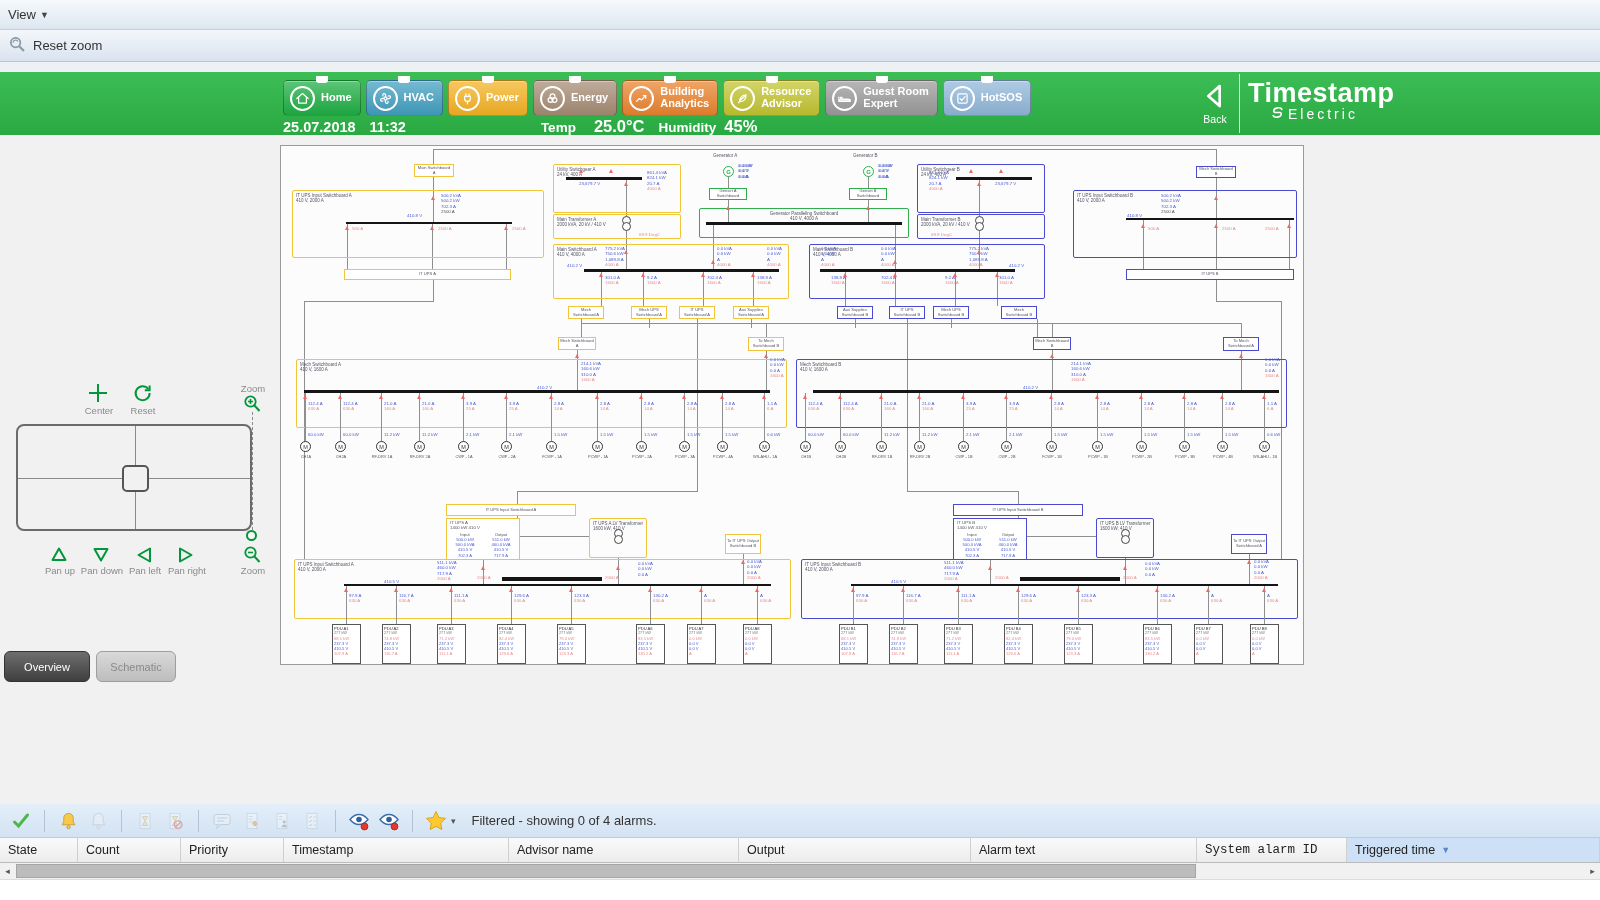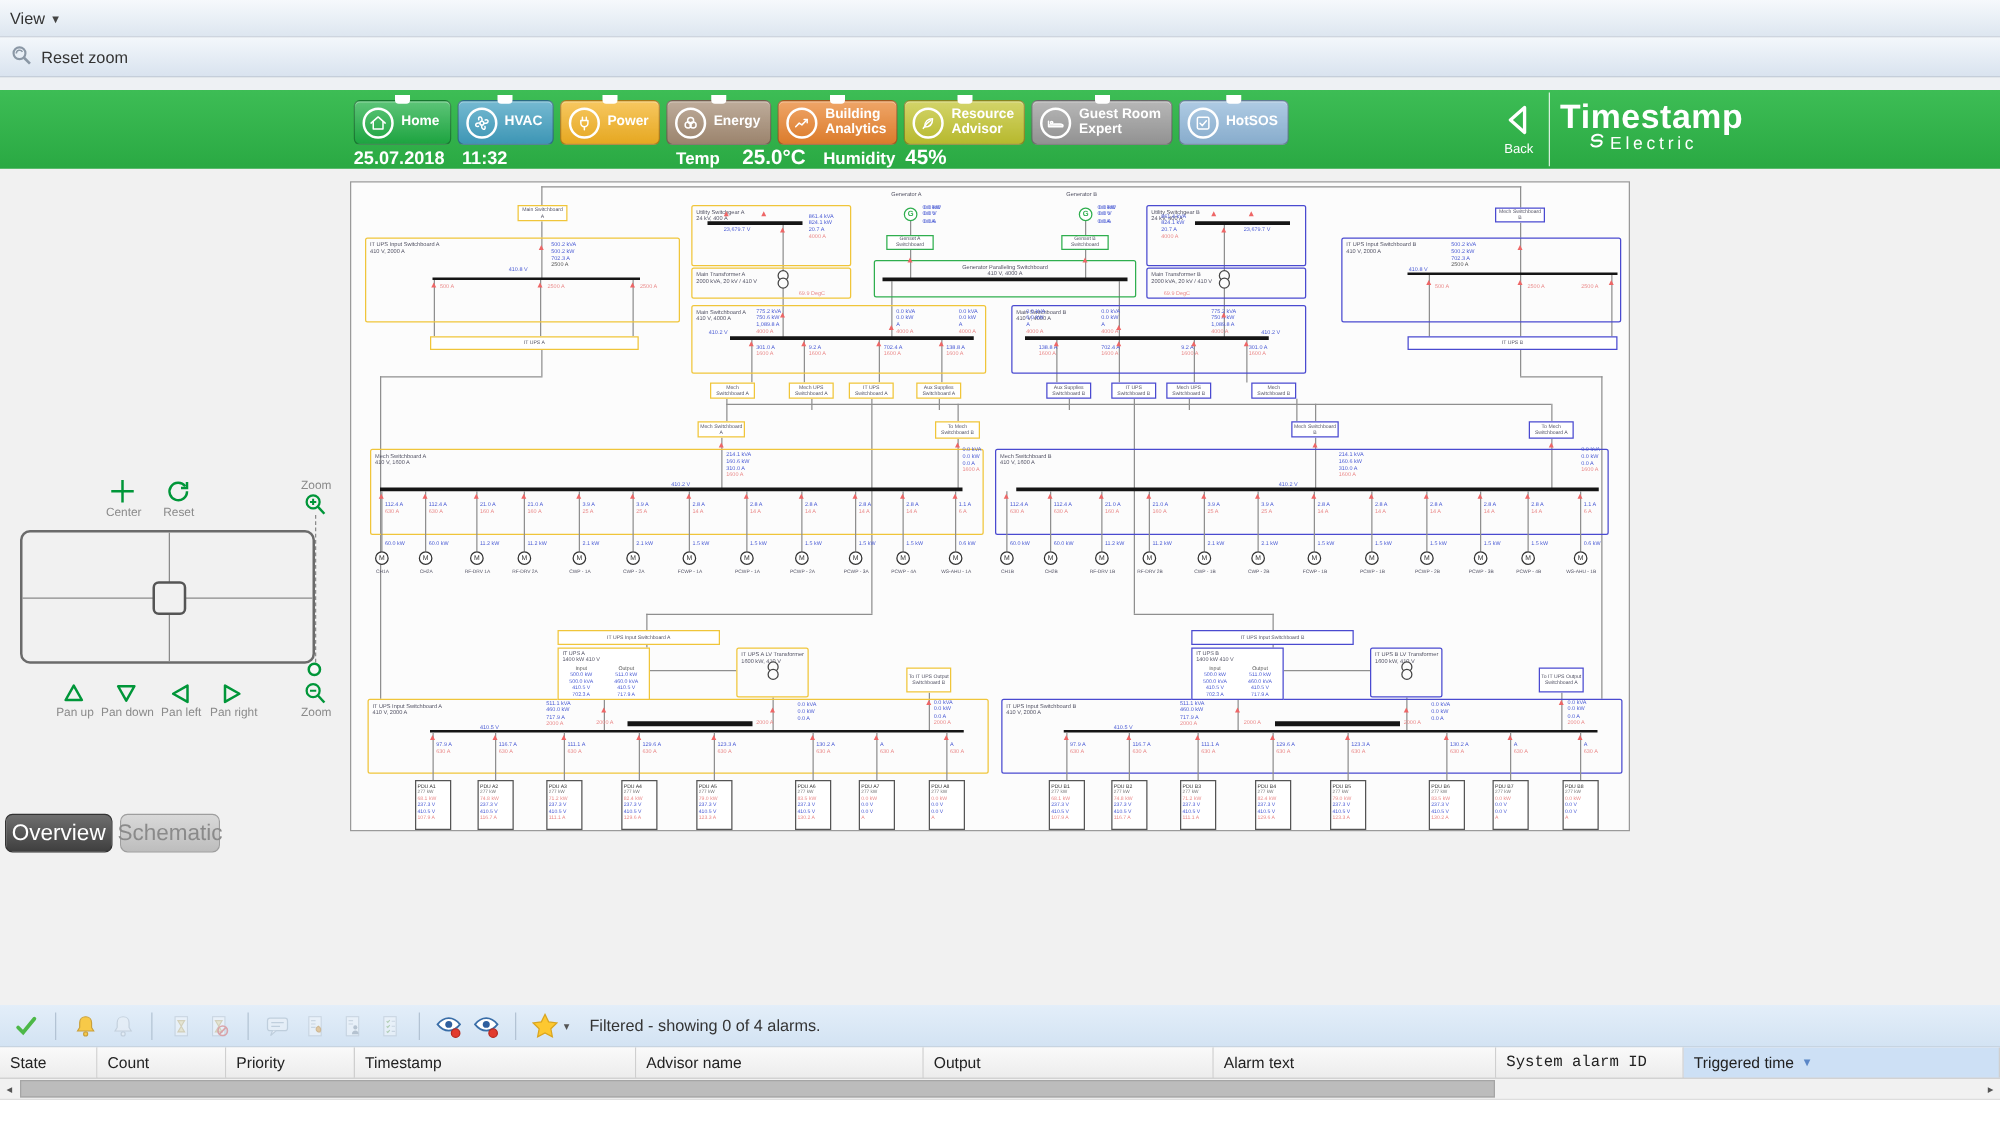--- a/index.html
+++ b/index.html
@@ -76,21 +76,21 @@
   .sc-pdu div { font-size:4.1px; line-height:1.25; white-space:nowrap; }
   .sc-pdu .nm { color:#333; } .sc-pdu .cap { color:#777; font-size:3.8px; }
   .sc-ups { background:#fff; }
   .sc-ups .ut { font-size:4.4px; color:#556; padding:1px 0 0 3px; line-height:1.2; }
   .sc-ups .cols { display:flex; justify-content:space-around; margin-top:1px; }
   .sc-ups .col div { font-size:4.2px; line-height:1.25; text-align:center; }
   .sc-ups .ch { color:#555; }
 
   
   .view-tab { height:31px; border-radius:6px; display:flex; align-items:center; justify-content:center;
-              font-size:18px; cursor:pointer; }
+              font-size:11px; cursor:pointer; }
   #tab-overview { left:4px; top:651px; width:86px; background:linear-gradient(#6e6e6e,#3f3f3f); color:#fff; border:1px solid #333; }
   #tab-schematic { left:96px; top:651px; width:80px; background:linear-gradient(#d9d9d9,#bdbdbd); color:#8a8a8a; border:1px solid #9e9e9e; }
 
   
   #alarms-titlebar { left:0; top:778px; width:1600px; height:26px; background:linear-gradient(#e9f1fa,#d2e2f2);
         border-top:1px solid #b5c5d8; border-bottom:1px solid #c0d0e2; display:flex; align-items:center; padding:0 8px 0 16px; }
   #alarms-title { font-size:13.5px; color:#444; }
   .win-btn { width:19px; height:19px; border:1.5px solid #7aa0cc; border-radius:4px; background:linear-gradient(#fff,#dcEaf8);
              color:#3c6eb0; font-weight:bold; font-size:13px; display:flex; align-items:center; justify-content:center; cursor:pointer; }
   #alarms-toolbar { left:0; top:804px; width:1600px; height:34px; background:linear-gradient(#e3eef9,#d3e3f3);

